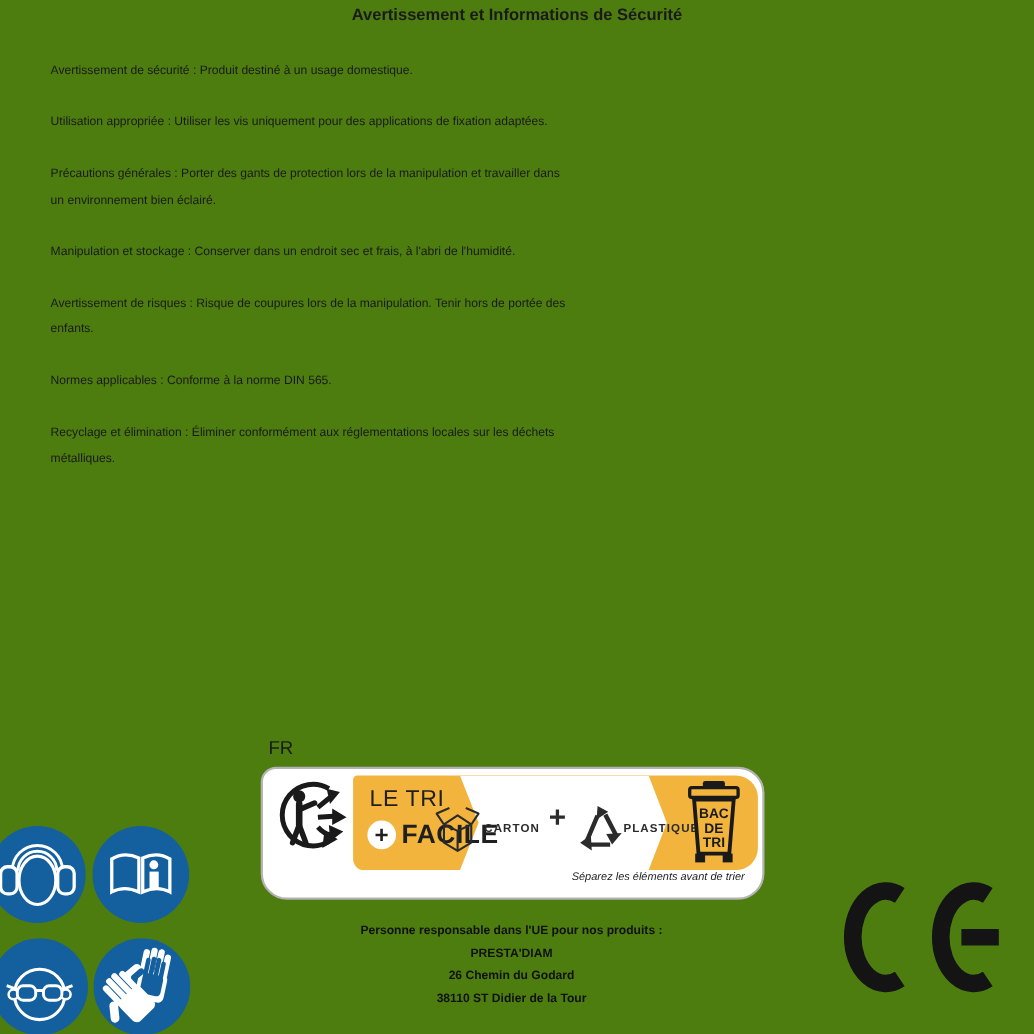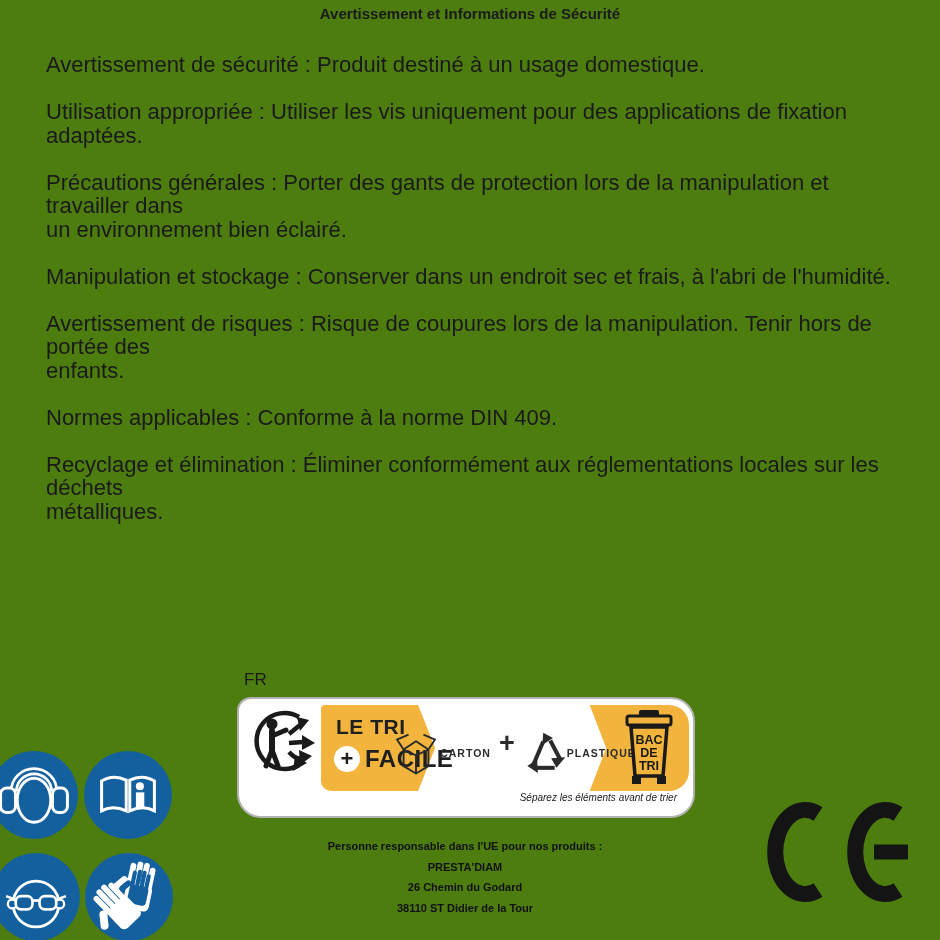--- a/index.html
+++ b/index.html
@@ -1,35 +1,35 @@
 <!DOCTYPE html>
 <html><head>
 <meta charset="utf-8">
 <style>
   html,body{margin:0;padding:0;background:#fff;}
   .page{position:relative;width:940px;height:940px;background:#4d7c0f;overflow:hidden;
         font-family:"Liberation Sans",sans-serif;color:#1a1a1a;}
   .doc-title{position:absolute;top:5px;left:0;width:100%;text-align:center;
              font-size:15px;font-weight:bold;color:#1a1a1a;}
-  .doc-body{position:absolute;left:46px;top:53px;width:852px;font-size:22px;
+  .doc-body{position:absolute;left:46px;top:53px;width:852px;font-size:11px;
             line-height:23.5px;color:#1a1a1a;}
   .doc-body p{margin:0 0 23.5px 0;white-space:pre-line;}
   
   .picto{position:absolute;width:88px;height:88px;}
   
   .fr-label{position:absolute;left:244px;top:670px;font-size:17px;font-weight:normal;color:#1a1a1a;}
   .triman-box{position:absolute;left:237px;top:697px;width:458px;height:121px;background:#fff;
               border:2px solid #b3b3b3;border-radius:14px 24px 24px 24px;box-sizing:border-box;}
   .triman-logo{position:absolute;left:7px;top:6px;width:74px;height:84px;}
   .banner{position:absolute;left:82px;top:6px;width:368px;height:86px;background:#F2B43C;
           border-radius:4px 20px 20px 10px;}
   .banner-white{position:absolute;left:0;top:0;width:100%;height:100%;background:#ffffff;
                 clip-path:polygon(26.4% 0,73% 0,77.5% 50%,73% 100%,26.4% 100%,31% 50%);}
   .letri{position:absolute;left:13px;top:10px;z-index:2;color:#1f1f1f;}
-  .letri-line1{font-size:21px;font-weight:bold;letter-spacing:.5px;margin-left:2px;}
+  .letri-line1{font-size:21px;font-weight:normal;letter-spacing:.5px;margin-left:2px;}
   .letri-line2{display:flex;align-items:center;margin-top:6px;}
   .plus-circle{width:26px;height:26px;border-radius:50%;background:#fff;color:#1f1f1f;
                font-weight:bold;font-size:22px;line-height:25px;text-align:center;flex:0 0 26px;}
   .letri-facile{font-size:24px;font-weight:bold;margin-left:5px;letter-spacing:.5px;}
   .materials{position:absolute;left:98px;top:0;width:190px;height:100%;z-index:2;
              display:flex;align-items:center;justify-content:center;gap:8px;}
   .material{display:flex;align-items:center;margin-top:8px;}
   .material-label{font-size:10.5px;font-weight:bold;letter-spacing:1px;color:#2b2b2b;margin-top:2px;}
   .mat-plus{font-size:27px;font-weight:bold;color:#2b2b2b;margin-top:-10px;}
   .bin-wrap{position:absolute;right:14px;top:3px;width:52px;height:82px;z-index:2;}
@@ -46,21 +46,21 @@
   <div class="doc-title">Avertissement et Informations de Sécurité</div>
 
   <div class="doc-body">
     <p>Avertissement de sécurité : Produit destiné à un usage domestique.</p>
     <p>Utilisation appropriée : Utiliser les vis uniquement pour des applications de fixation adaptées.</p>
     <p>Précautions générales : Porter des gants de protection lors de la manipulation et travailler dans
 un environnement bien éclairé.</p>
     <p>Manipulation et stockage : Conserver dans un endroit sec et frais, à l'abri de l'humidité.</p>
     <p>Avertissement de risques : Risque de coupures lors de la manipulation. Tenir hors de portée des
 enfants.</p>
-    <p>Normes applicables : Conforme à la norme DIN 409.</p>
+    <p>Normes applicables : Conforme à la norme DIN 565.</p>
     <p>Recyclage et élimination : Éliminer conformément aux réglementations locales sur les déchets
 métalliques.</p>
   </div>
 
   <svg class="picto" style="left:-10px;top:751px;" viewBox="0 0 100 100">
     <circle cx="50" cy="50" r="50" fill="#14609F"></circle>
     <path d="M24 46 A26 26 0 0 1 76 46" fill="none" stroke="#fff" stroke-width="3"></path>
     <path d="M30 46 A20 20 0 0 1 70 46" fill="none" stroke="#fff" stroke-width="3"></path>
     <ellipse cx="50" cy="56" rx="19" ry="25" fill="#14609F" stroke="#fff" stroke-width="3.2"></ellipse>
     <rect x="12" y="42" width="17" height="28" rx="7" fill="#14609F" stroke="#fff" stroke-width="3.4"></rect>

